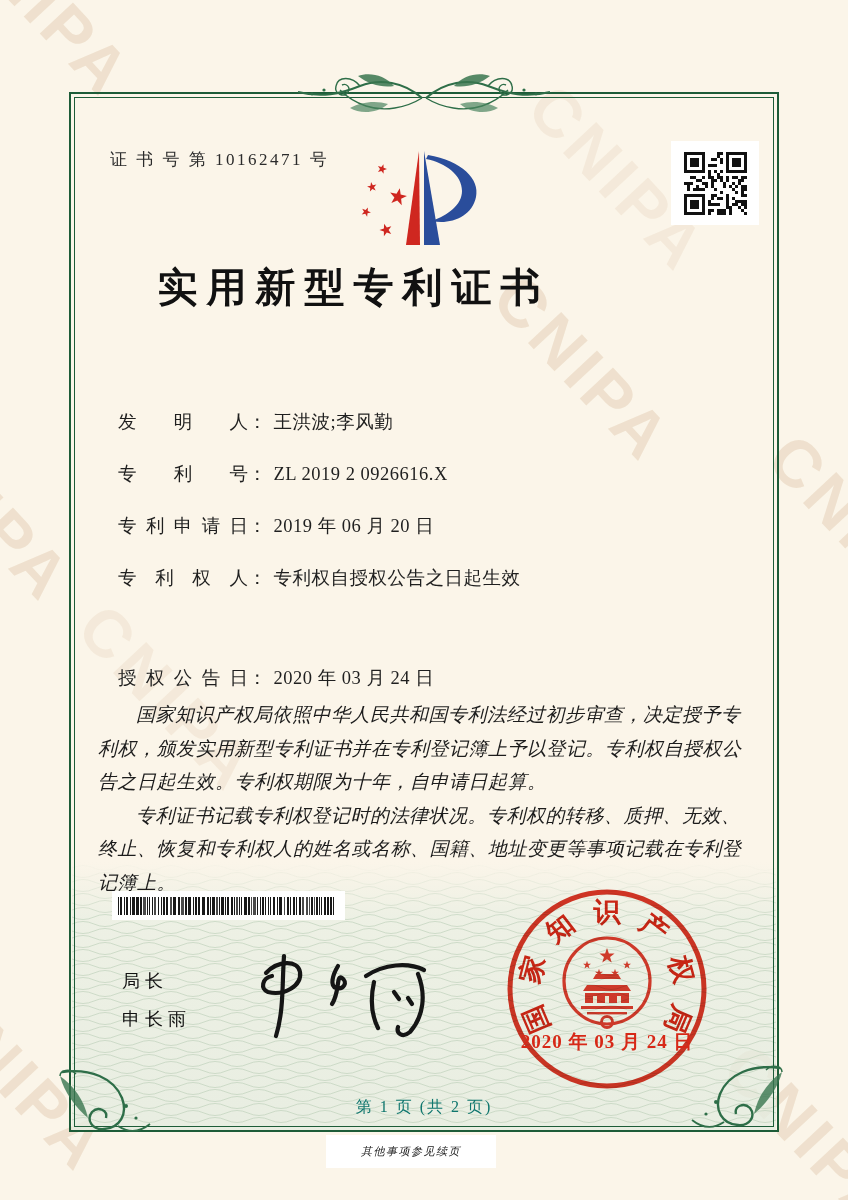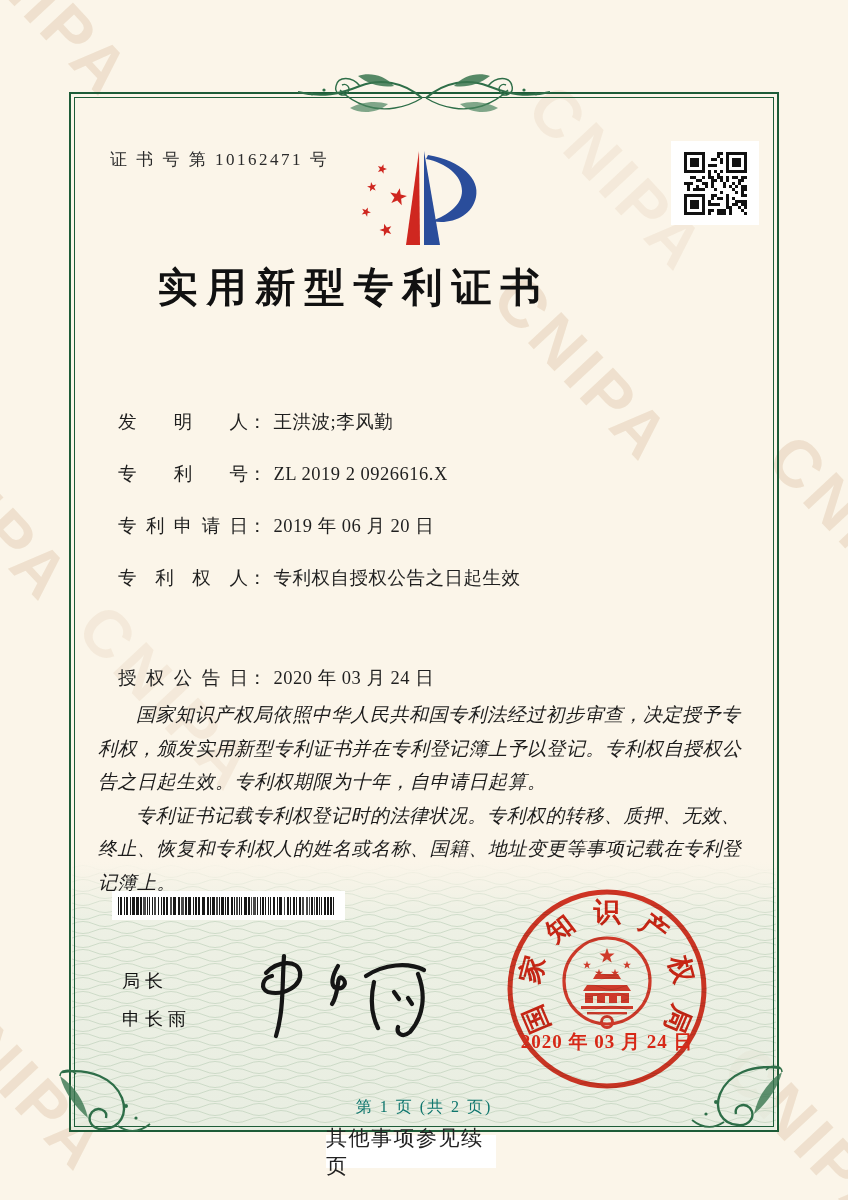--- a/index.html
+++ b/index.html
@@ -50,21 +50,21 @@
             font-size:18px;letter-spacing:5px;color:#111;}
   .sig-img{position:absolute;left:246px;top:948px;}
   
   .seal{position:absolute;left:499px;top:881px;mix-blend-mode:multiply;}
   .seal-date{position:absolute;left:499px;top:1029px;width:216px;text-align:center;
              font-size:19px;font-weight:bold;color:#d72817;letter-spacing:1px;}
   
   .page-no{position:absolute;left:0;top:1097px;width:848px;text-align:center;font-size:16px;color:#0f766e;letter-spacing:2px;}
   .note-box{position:absolute;left:326px;top:1135px;width:170px;height:33px;background:#fff;
             display:flex;align-items:center;justify-content:center;}
-  .note-box span{font-size:21px;letter-spacing:1.5px;color:#222;}
+  .note-box span{font-size:11px;font-style:italic;letter-spacing:1.5px;color:#222;text-align:right;}
 </style>
 </head>
 <body>
 
 <div class="page">
 
   <div class="wm" style="left:-70px;top:-35px;">CNIPA</div>
   <div class="wm wm-faint" style="left:505px;top:140px;">CNIPA</div>
   <div class="wm" style="left:470px;top:330px;">CNIPA</div>
   <div class="wm" style="left:-130px;top:470px;">CNIPA</div>

